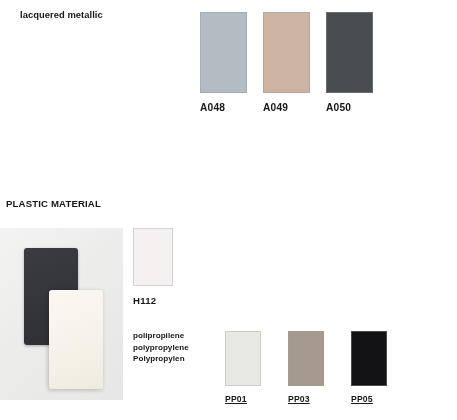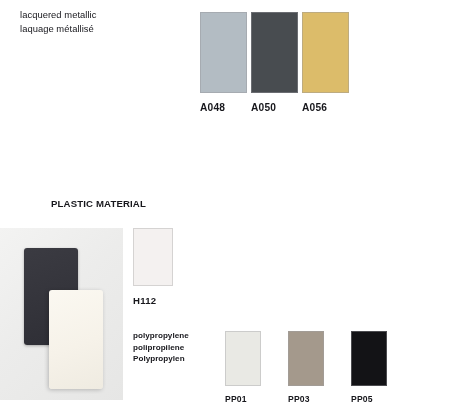--- a/index.html
+++ b/index.html
@@ -24,32 +24,32 @@
 
   #metallic-desc {
     position: absolute;
     left: 20px;
     top: 8px;
     width: 170px;
   }
   #metallic-desc .desc-line {
     font-size: 9.4px;
     line-height: 14.2px;
-    font-weight: normal;
+    font-weight: bold;
     letter-spacing: 0.05px;
     color: #17171c;
     white-space: nowrap;
   }
 
   #metallic-swatches {
     position: absolute;
     left: 200px;
     top: 12px;
     display: flex;
-    gap: 4px;
+    gap: 16px;
   }
   .metallic-item { width: 47px; }
   .metallic-chip {
     width: 47px;
     height: 81px;
     border: 0.5px solid rgba(150,150,155,0.45);
   }
   .metallic-label {
     margin-top: 9px;
     font-size: 10.2px;
@@ -72,21 +72,20 @@
     top: 17px;
     width: 440px;
   }
   #plastic-heading .head-line {
     font-size: 9.6px;
     line-height: 13.5px;
     font-weight: bold;
     letter-spacing: 0.15px;
     color: #17171c;
     white-space: nowrap;
-    margin-left: 45px;
   }
 
   
   #product-photo {
     position: absolute;
     left: 0;
     top: 48px;
     width: 123px;
     height: 172px;
     background: linear-gradient(135deg,#f3f3f2 0%, #ececeb 45%, #e6e6e5 100%);
@@ -151,61 +150,60 @@
   }
 
   
   #pp-swatches {
     position: absolute;
     left: 225px;
     top: 151px;
     display: flex;
     gap: 11px;
   }
-  .pp-item { width: 52px; }
+  .pp-item { width: 52px; text-decoration: underline; }
   .pp-chip {
     width: 36px;
     height: 55px;
     border: 0.5px solid rgba(160,160,165,0.4);
   }
   .pp-label {
     margin-top: 8px;
     font-size: 8.6px;
     font-weight: bold;
     letter-spacing: 0.2px;
     color: #17171c;
   }
 </style>
 </head>
 <body>
 
 <section id="metallic-section">
 
   <div id="metallic-desc">
     <div class="desc-line">lacquered metallic</div>
-    <div class="desc-line">laquage métallisé</div>
   </div>
 
   <div id="metallic-swatches">
 
     <div class="metallic-item">
       <div class="chip metallic-chip" style="background: rgb(179, 188, 195);"></div>
       <div class="metallic-label">A048</div>
     </div>
 
+    <div class="metallic-item">
+      <div class="chip metallic-chip" style="background: rgb(205, 180, 162);"></div>
+      <div class="metallic-label">A049</div>
+    </div>
 
     <div class="metallic-item">
       <div class="chip metallic-chip" style="background: rgb(72, 76, 80);"></div>
       <div class="metallic-label">A050</div>
     </div>
 
-    <div class="metallic-item">
-      <div class="chip metallic-chip" style="background: rgb(220, 188, 106);"></div>
-      <div class="metallic-label">A056</div>
-    </div>
 
   </div>
 </section>
 
 <section id="plastic-section">
 
   <div id="plastic-heading">
     <div class="head-line">PLASTIC MATERIAL</div>
   </div>
 
@@ -213,22 +211,22 @@
     <div class="photo-panel" id="photo-panel-dark"></div>
     <div class="photo-panel" id="photo-panel-cream"></div>
   </div>
 
   <div id="h112-block">
     <div id="h112-chip"></div>
     <div id="h112-label">H112</div>
   </div>
 
   <div id="pp-desc">
+    <div class="desc-line">polipropilene</div>
     <div class="desc-line">polypropylene</div>
-    <div class="desc-line">polipropilene</div>
     <div class="desc-line">Polypropylen</div>
   </div>
 
   <div id="pp-swatches">
 
     <div class="pp-item">
       <div class="chip pp-chip" style="background: rgb(233, 233, 228);"></div>
       <div class="pp-label">PP01</div>
     </div>
 

